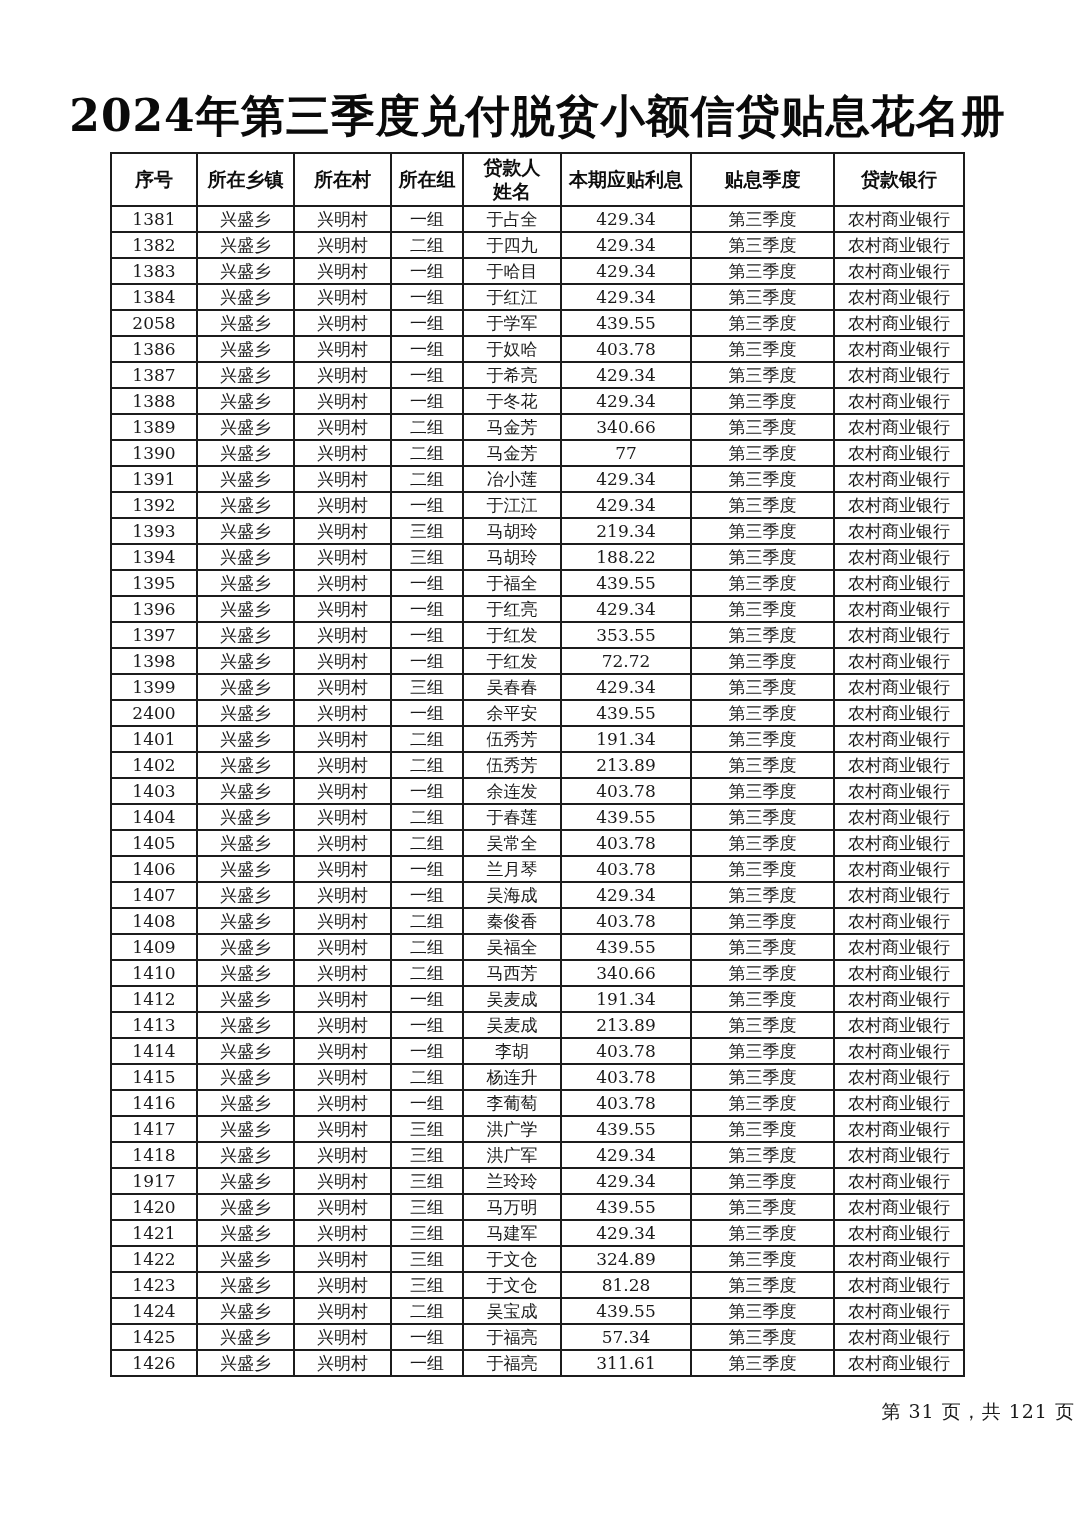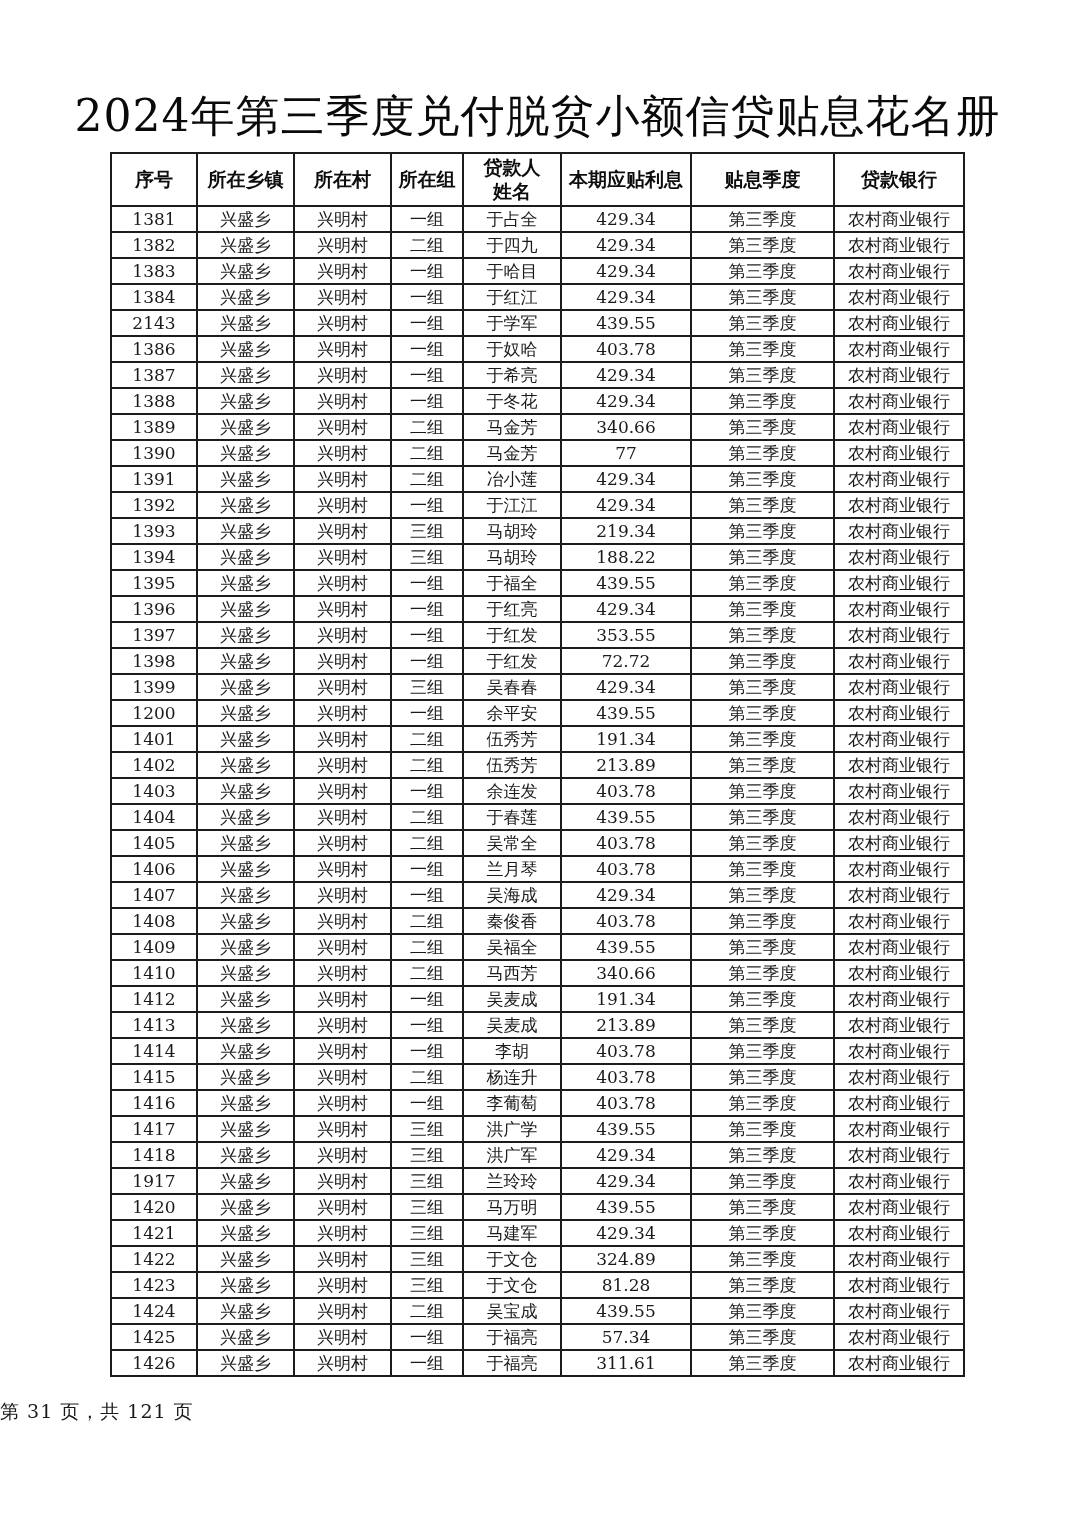--- a/index.html
+++ b/index.html
@@ -13,21 +13,21 @@
     font-family: "DejaVu Serif", "Liberation Serif", serif;
     color: #121212;
     position: relative;
   }
   .title {
     margin: 0;
     padding-top: 94px;
     text-align: center;
     font-size: 44px;
     line-height: 1.0;
-    font-weight: normal;
+    font-weight: bold;
     letter-spacing: 1px;
     color: #0a0a0a;
     font-family: "DejaVu Serif", "Liberation Serif", serif;
   }
   table.roster {
     margin: 14px auto 4px auto;
     width: 853px;
     border-collapse: collapse;
     table-layout: fixed;
   }
@@ -49,21 +49,21 @@
   table.roster td {
     font-size: 17px;
     height: 22px;
     padding: 1px 2px;
     line-height: 1.1;
     white-space: nowrap;
     color: #1a1a1a;
   }
   .footer {
     margin-top: 22px;
-    text-align: left;
+    text-align: right;
     font-size: 19px;
     color: #1a1a1a;
     letter-spacing: 1px;
   }
   
   col.c0 { width: 86px; }
   col.c1 { width: 97px; }
   col.c2 { width: 97px; }
   col.c3 { width: 72px; }
   col.c4 { width: 98px; }
@@ -137,21 +137,21 @@
           <td>1384</td>
           <td>兴盛乡</td>
           <td>兴明村</td>
           <td>一组</td>
           <td>于红江</td>
           <td>429.34</td>
           <td>第三季度</td>
           <td>农村商业银行</td>
         </tr>
         <tr>
-          <td>2143</td>
+          <td>2058</td>
           <td>兴盛乡</td>
           <td>兴明村</td>
           <td>一组</td>
           <td>于学军</td>
           <td>439.55</td>
           <td>第三季度</td>
           <td>农村商业银行</td>
         </tr>
         <tr>
           <td>1386</td>
@@ -287,21 +287,21 @@
           <td>1399</td>
           <td>兴盛乡</td>
           <td>兴明村</td>
           <td>三组</td>
           <td>吴春春</td>
           <td>429.34</td>
           <td>第三季度</td>
           <td>农村商业银行</td>
         </tr>
         <tr>
-          <td>1200</td>
+          <td>2400</td>
           <td>兴盛乡</td>
           <td>兴明村</td>
           <td>一组</td>
           <td>余平安</td>
           <td>439.55</td>
           <td>第三季度</td>
           <td>农村商业银行</td>
         </tr>
         <tr>
           <td>1401</td>

